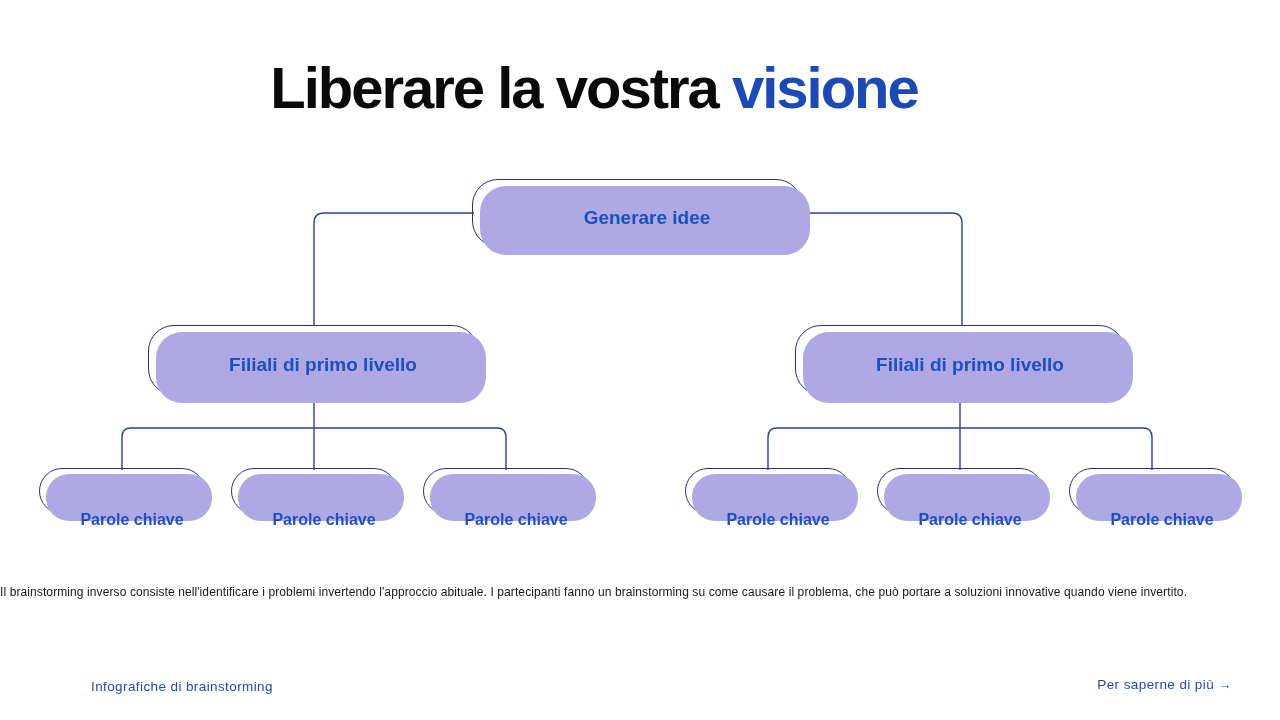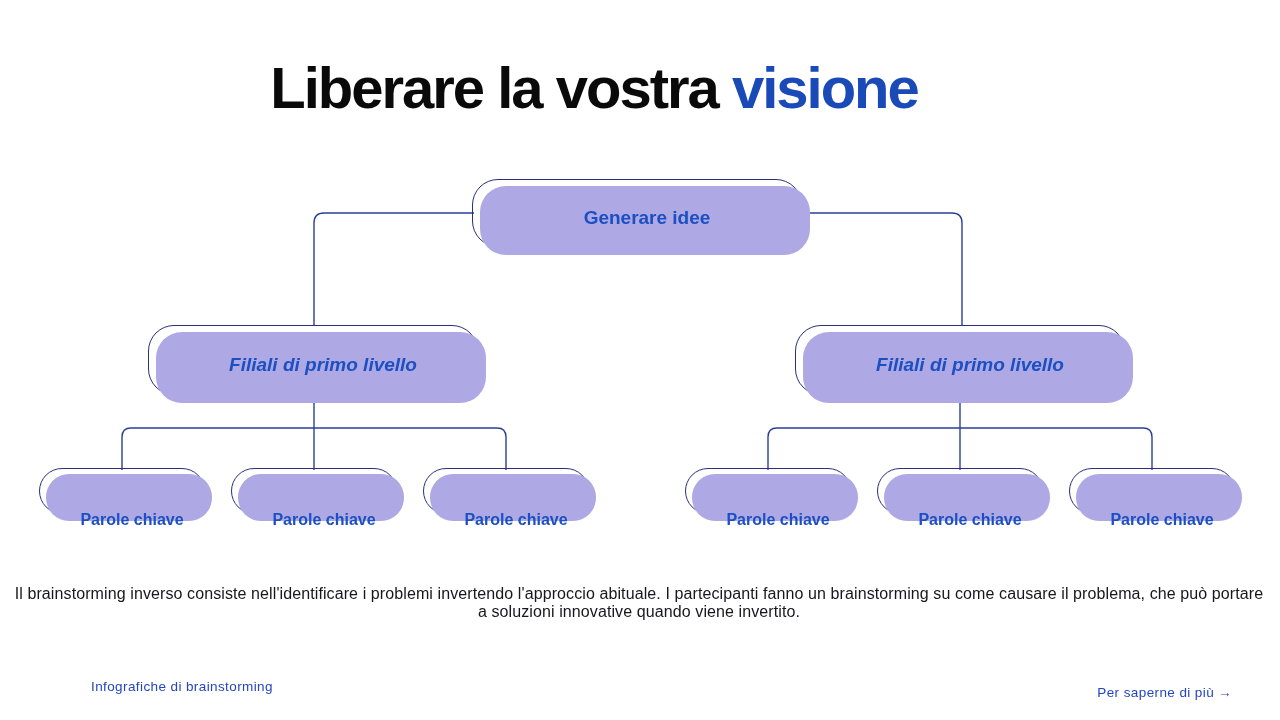--- a/index.html
+++ b/index.html
@@ -61,63 +61,63 @@
     border-radius: 26px;
     z-index: -1;
   }
   .node .label {
     font-weight: 700;
     color: #1c4fc2;
     white-space: nowrap;
   }
 
   .node.root   { left: 472px; top: 179px; width: 330px; height: 68px; }
-  .node.branch { top: 325px; width: 330px; height: 70px; font-style: italic; }
+  .node.branch { top: 325px; width: 330px; height: 70px; }
   .node.branch-0 { left: 148px; }
   .node.branch-1 { left: 795px; }
   .node.root .label, .node.branch .label { font-size: 19px; }
 
   .node.leaf { top: 468px; width: 166px; height: 46px; border-radius: 23px; }
   .node.leaf::before { border-radius: 23px; top: 5px; left: 6px; right: -8px; bottom: -8px; }
   .node.leaf .label { font-size: 16px; margin-top: 48px; }
   .node.leaf-0 { left: 39px; }
   .node.leaf-1 { left: 231px; }
   .node.leaf-2 { left: 423px; }
   .node.leaf-3 { left: 685px; }
   .node.leaf-4 { left: 877px; }
   .node.leaf-5 { left: 1069px; }
 
   
   .annotation {
     position: absolute;
     top: 585px;
-    left: 12px;
+    left: 0;
     width: 1254px;
-    text-align: center;
-    font-size: 16px;
+    text-align: left;
+    font-size: 12px;
     letter-spacing: 0.1px;
     color: #17171c;
   }
 
   
   .footer-left {
     position: absolute;
     left: 48px;
     bottom: 26px;
     font-size: 13.5px;
     letter-spacing: 0.4px;
     color: #2346bf;
     text-decoration: none;
     cursor: pointer;
     margin-left: 43px;
   }
   .footer-right {
     position: absolute;
     right: 48px;
-    bottom: 20px;
+    bottom: 28px;
     font-size: 13.5px;
     letter-spacing: 0.4px;
     color: #2346bf;
     text-decoration: none;
     cursor: pointer;
   }
   .footer-right .arrow { margin-left: 4px; }
 </style>
 </head>
 <body>

